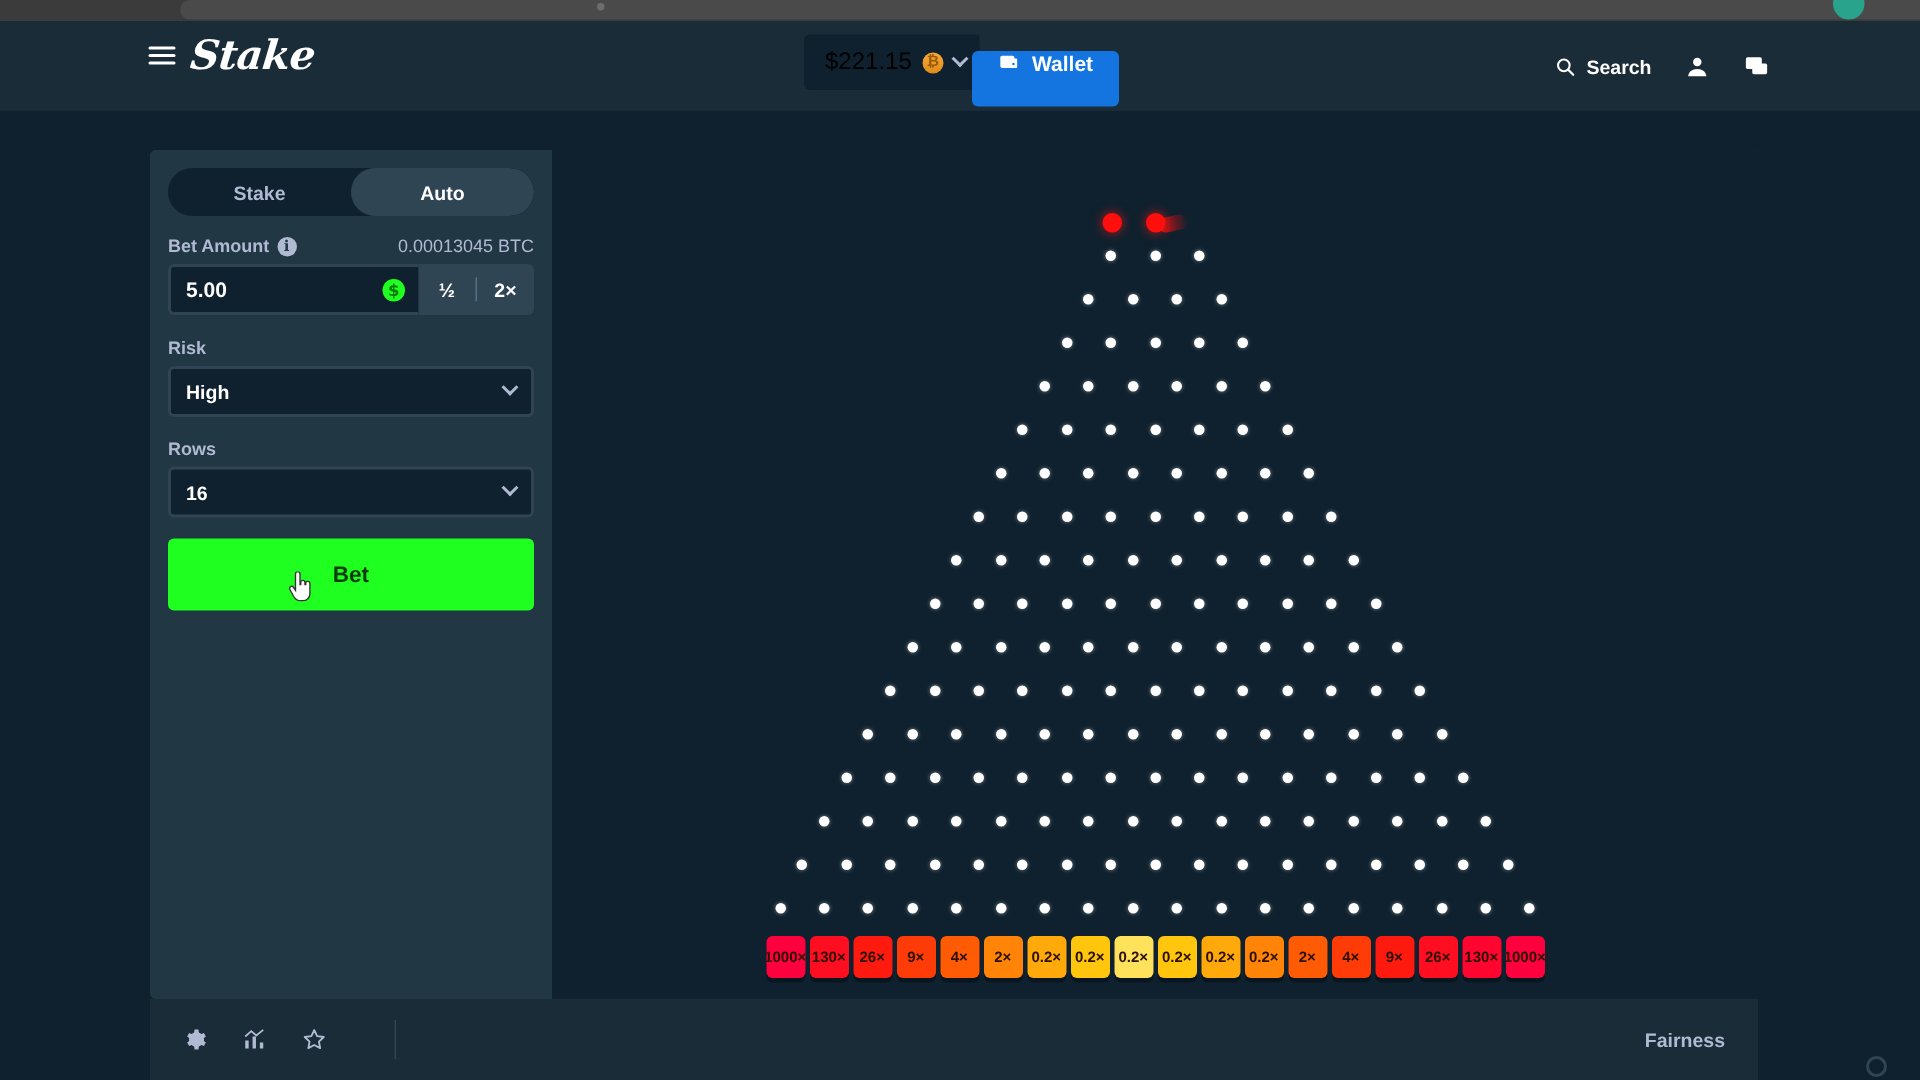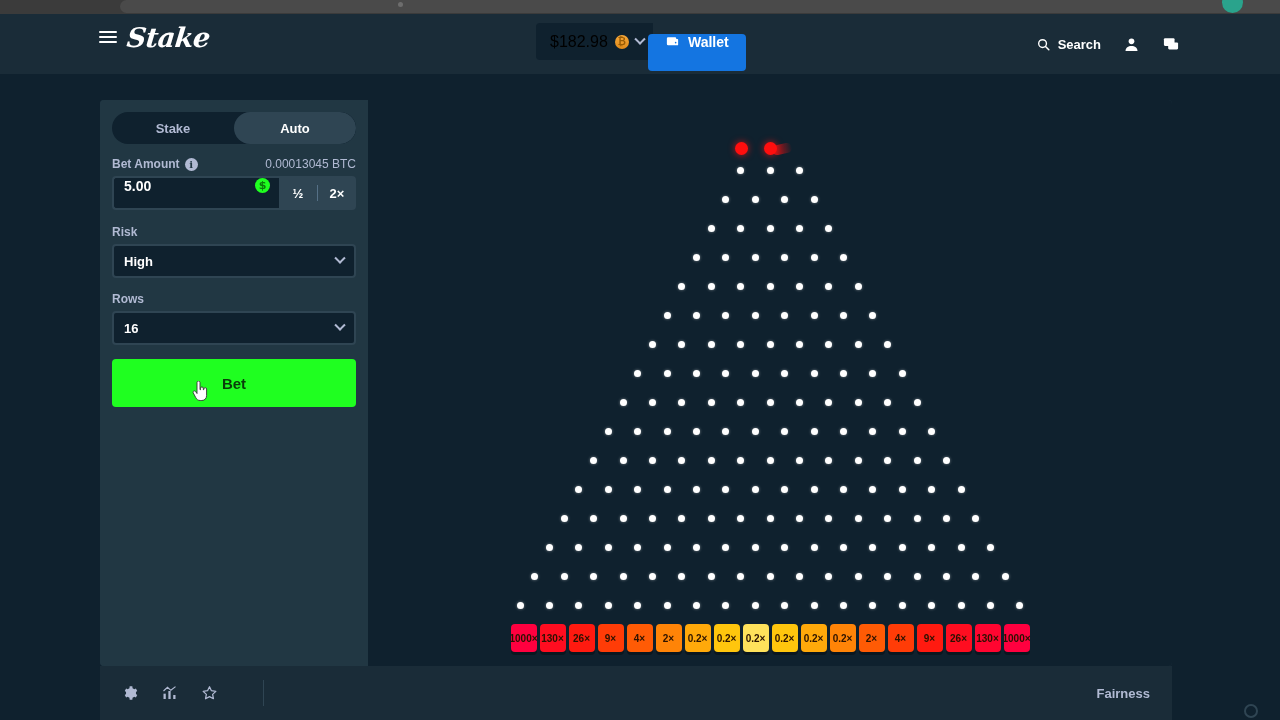--- a/index.html
+++ b/index.html
@@ -160,21 +160,21 @@
   }
   .sub { font-size: 12px; color: #b1bad3; }
 
   #bet-amount-row {
     display: flex; height: 34px; margin-bottom: 15px;
   }
   #bet-input-box {
     flex: 1; background: #0f212e;
     border: 2px solid #2f4553; border-right: none;
     border-radius: 4px 0 0 4px;
-    display: flex; align-items: flex-start; justify-content: space-between;
+    display: flex; align-items: center; justify-content: space-between;
     padding: 0 9px 0 10px;
   }
   #bet-amount-value {
     background: transparent; border: none; outline: none;
     color: #fff; font-size: 14px; font-weight: bold;
     font-family: "Liberation Sans", sans-serif;
     width: 130px;
   }
   .coin-usd {
     width: 15px; height: 15px; border-radius: 50%;
@@ -301,21 +301,21 @@
 
   <div id="header">
     <div id="hamburger">
       <i></i>
         <i></i>
         <i></i>
     </div>
     <div id="logo">Stake</div>
 
     <div id="balance-pill">
-      <span>$182.98</span>
+      <span>$221.15</span>
       <span class="coin-btc">₿</span>
       <span class="chev"></span>
     </div>
 
     <button id="wallet-button">
       <svg width="15" height="15" viewBox="0 0 24 24">
         <path fill="#ffffff" d="M3 7a2 2 0 0 1 2-2h11a2 2 0 0 1 2 2v1h2a1 1 0 0 1 1 1v8a1 1 0 0 1-1 1H5a2 2 0 0 1-2-2V7zm14 5.5a1.3 1.3 0 1 0 0 2.6 1.3 1.3 0 0 0 0-2.6z"></path>
       </svg>
       <span>Wallet</span>
     </button>

